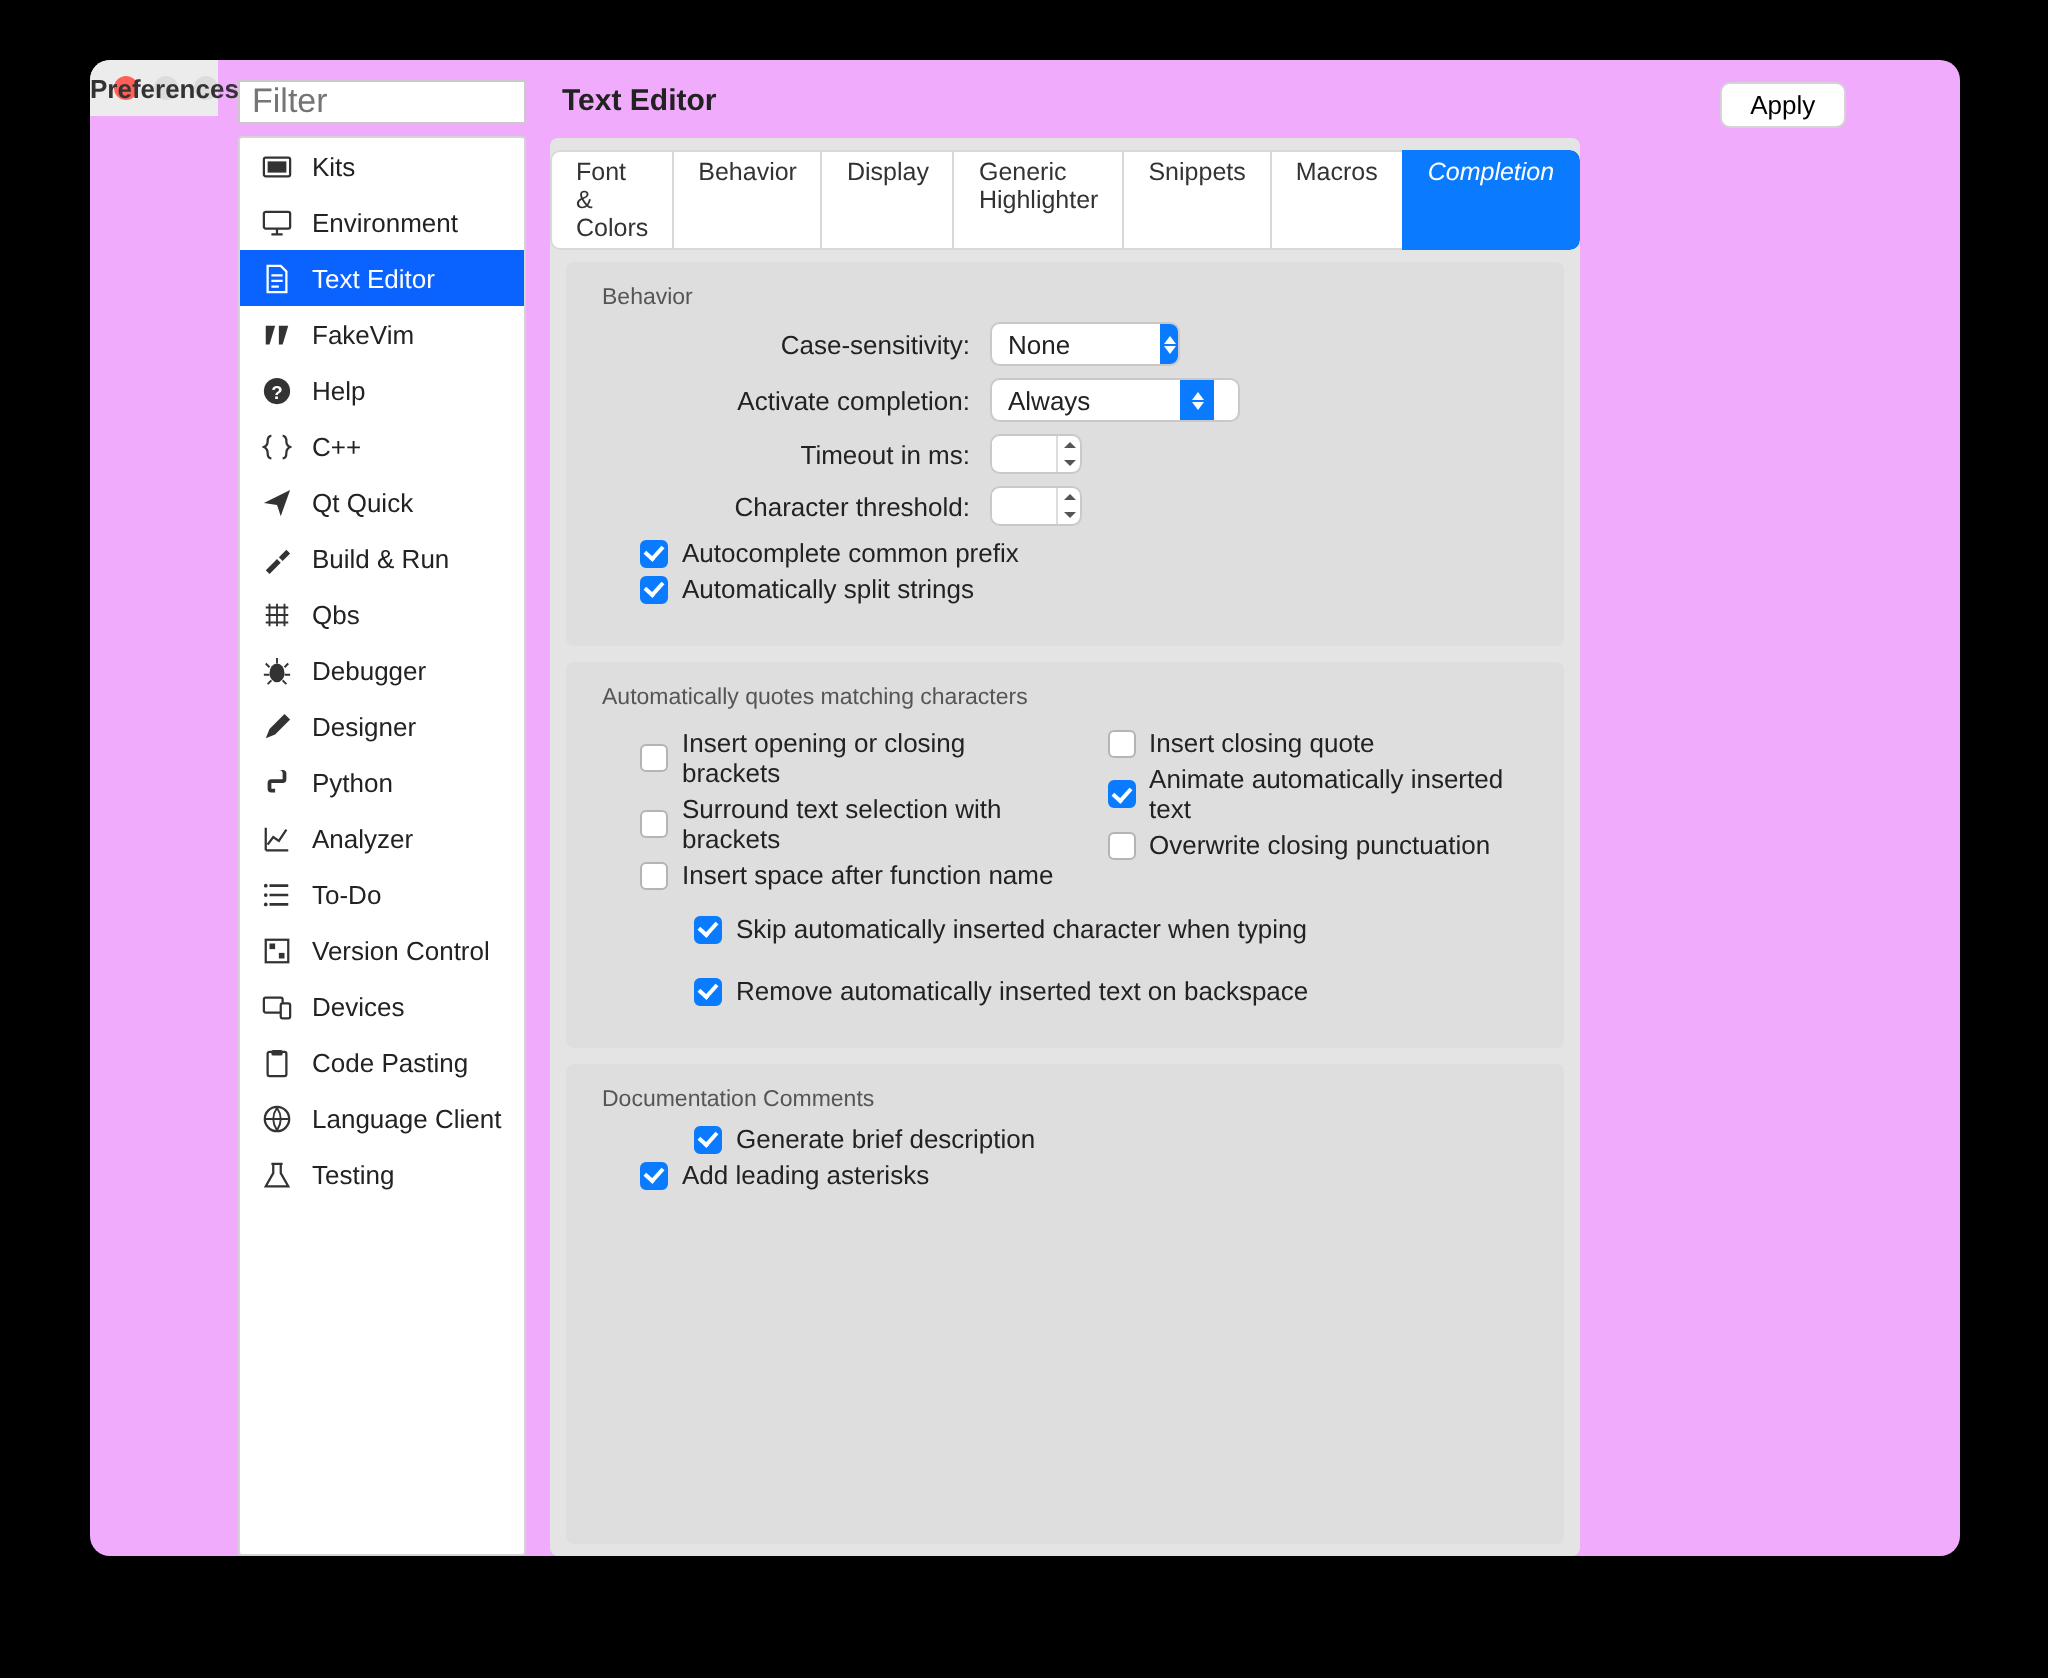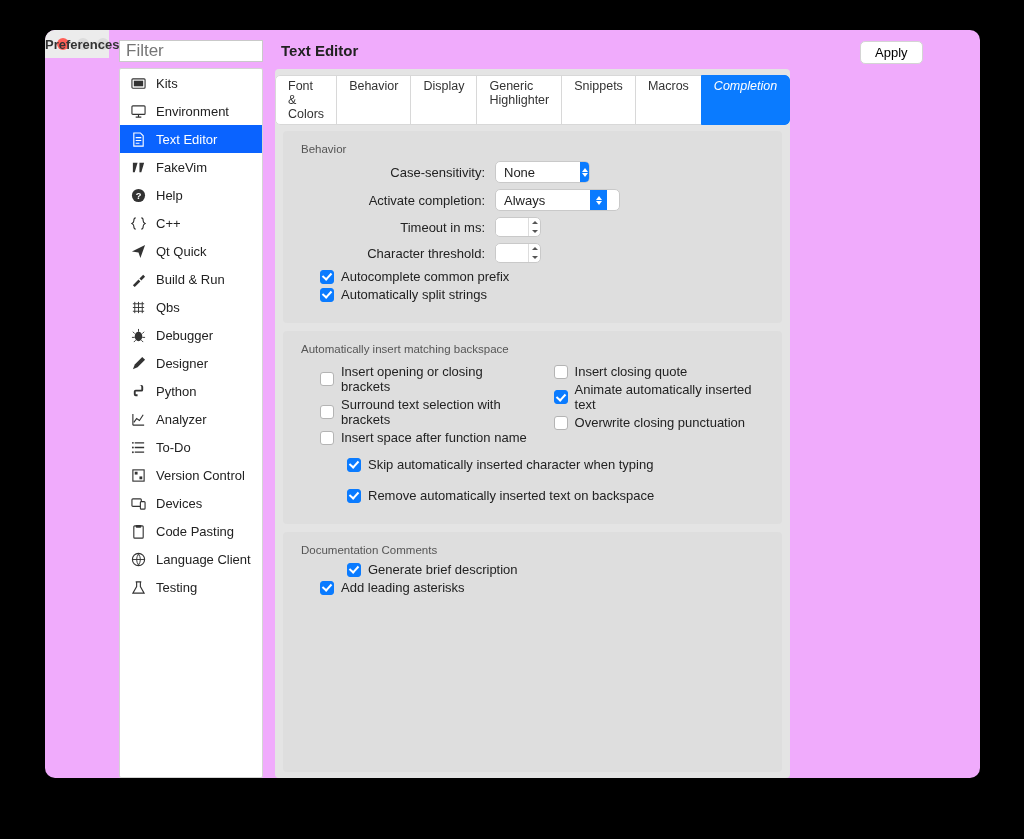--- a/index.html
+++ b/index.html
@@ -541,21 +541,21 @@
             </div>
             <div class="checkbox-row">
               <div class="cbox checked"></div>
               <span>Automatically split strings</span>
             </div>
           </div>
         </div>
 
         <div class="section-group">
           <div class="section">
-            <div class="section-head">Automatically insert matching backspace</div>
+            <div class="section-head">Automatically quotes matching characters</div>
 
             <div class="two-col">
               <div class="col">
                 <div class="checkbox-row">
                   <div class="cbox unchecked"></div>
                   <span>Insert opening or closing brackets</span>
                 </div>
                 <div class="checkbox-row">
                   <div class="cbox unchecked"></div>
                   <span>Surround text selection with brackets</span>

